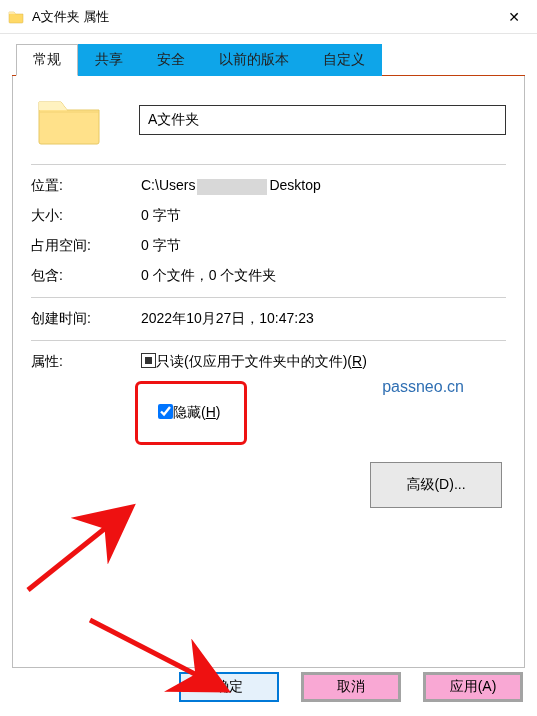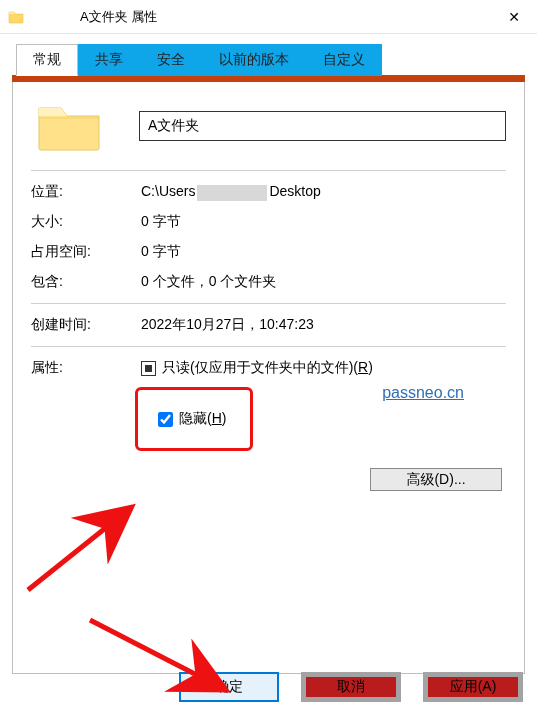--- a/index.html
+++ b/index.html
@@ -14,21 +14,20 @@
     overflow: hidden;
     position: relative;
   }
   .titlebar {
     height: 34px;
     border-bottom: 1px solid #e5e5e5;
     display: flex;
     align-items: center;
     padding: 0 8px;
     position: relative;
-    gap: 48px;
   }
   .titlebar .folder-ico {
     width: 16px; height: 16px;
     margin-right: 8px;
     position: relative;
   }
   .titlebar .title-text {
     font-size: 13px;
     color: #000;
   }
@@ -40,21 +39,21 @@
     font-size: 14px;
     color: #000;
   }
 
   .dialog-body {
     padding: 10px 12px 0 12px;
   }
   .tabs {
     display: flex;
     position: relative;
-    border-bottom: 7px solid #c2410c;
+    border-bottom: 1px solid #c2410c;
     padding-left: 4px;
   }
   .tab {
     padding: 6px 16px 6px 16px;
     font-size: 14px;
     background: #0ea5e9;
     border: 1px solid transparent;
     border-bottom: none;
     margin-right: 0px;
     margin-bottom: -1px;
@@ -114,66 +113,64 @@
     width:70px; height:16px;
     vertical-align:middle;
     margin:0 2px;
   }
   .watermark {
     position:absolute;
     right: 60px;
     top: 302px;
     color:#2f6fb3;
     font-size:16px;
-    text-decoration:underline;
   }
   .attr-row {
     display:flex;
     font-size:14px;
   }
   .attr-row .k { width:110px; }
   .attr-col { flex:1; }
   .chk {
     display:flex;
-    align-items:center;
-    gap:6px;
+    gap:0;
     margin-bottom: 10px;
   }
   .chk input { width:15px; height:15px; margin:0; }
   .chk .u { text-decoration: underline; }
   .highlight-box {
     border: 3px solid #e11;
     border-radius: 6px;
     padding: 6px 10px 6px 6px;
     display:inline-flex;
     align-items:center;
     margin-left:-6px;
   }
   .adv-btn {
     position:absolute;
     right: 22px;
     bottom: auto;
-    width: 132px; height: 23px;
+    width: 132px; height: 46px;
     border:1px solid #8a8a8a;
     background:#e9e9e9;
     font-family:inherit;
     font-size:14px;
     cursor:default;
   }
   .footer {
     position:absolute;
     right: 14px;
     bottom: 14px;
     display:flex;
     gap:22px;
   }
   .footer button {
     width: 100px; height: 30px;
-    border:5px solid #a3a3a3;
-    background:#b91c1c;
+    border:3px solid #a3a3a3;
+    background:#f9a8d4;
     font-family:inherit;
     font-size:14px;
     cursor:default;
   }
   .footer button.primary {
     border:2px solid #0078d7;
     background:#e5f1fb;
   }
   
   .overlay {

